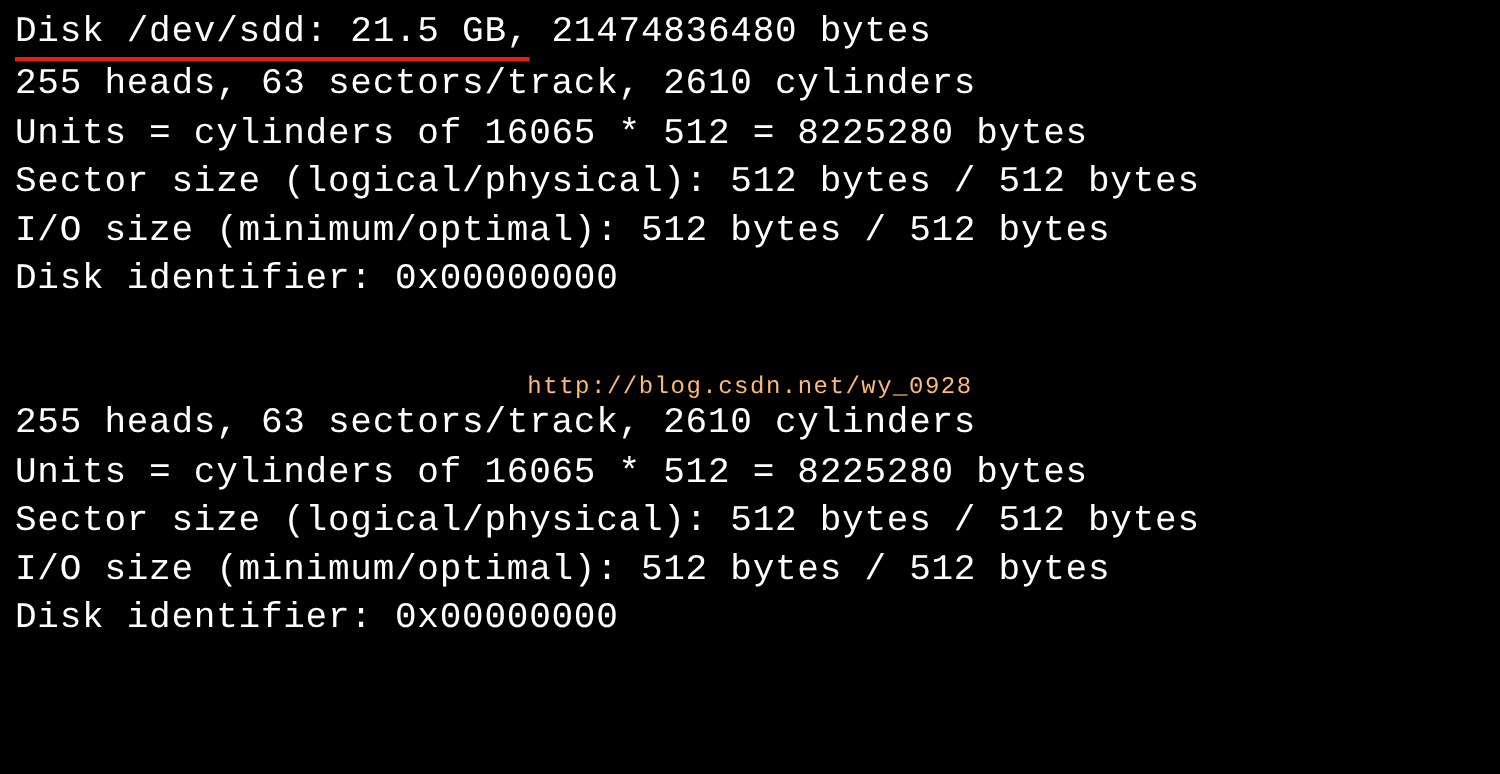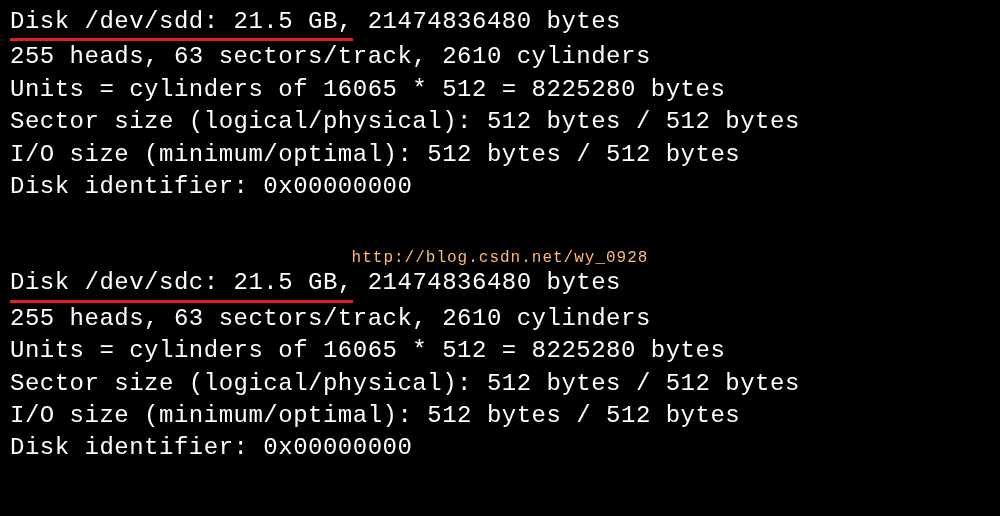--- a/index.html
+++ b/index.html
@@ -48,21 +48,20 @@
 
 <div>
   <div class="terminal-line"><span class="underline-red">Disk /dev/sdd: 21.5 GB,</span><span> 21474836480 bytes</span></div>
   <div class="terminal-line">255 heads, 63 sectors/track, 2610 cylinders</div>
   <div class="terminal-line">Units = cylinders of 16065 * 512 = 8225280 bytes</div>
   <div class="terminal-line">Sector size (logical/physical): 512 bytes / 512 bytes</div>
   <div class="terminal-line">I/O size (minimum/optimal): 512 bytes / 512 bytes</div>
   <div class="terminal-line">Disk identifier: 0x00000000</div>
   <div class="blank-line"></div>
   <div class="blank-line"></div>
-  <div class="terminal-line"><span class="underline-red">Disk /dev/sdc: 21.5 GB,</span><span> 21474836480 bytes</span></div>
   <div class="terminal-line">255 heads, 63 sectors/track, 2610 cylinders</div>
   <div class="terminal-line">Units = cylinders of 16065 * 512 = 8225280 bytes</div>
   <div class="terminal-line">Sector size (logical/physical): 512 bytes / 512 bytes</div>
   <div class="terminal-line">I/O size (minimum/optimal): 512 bytes / 512 bytes</div>
   <div class="terminal-line">Disk identifier: 0x00000000</div>
 </div>
 
 <div class="watermark">http://blog.csdn.net/wy_0928</div>
 
 </body></html>

